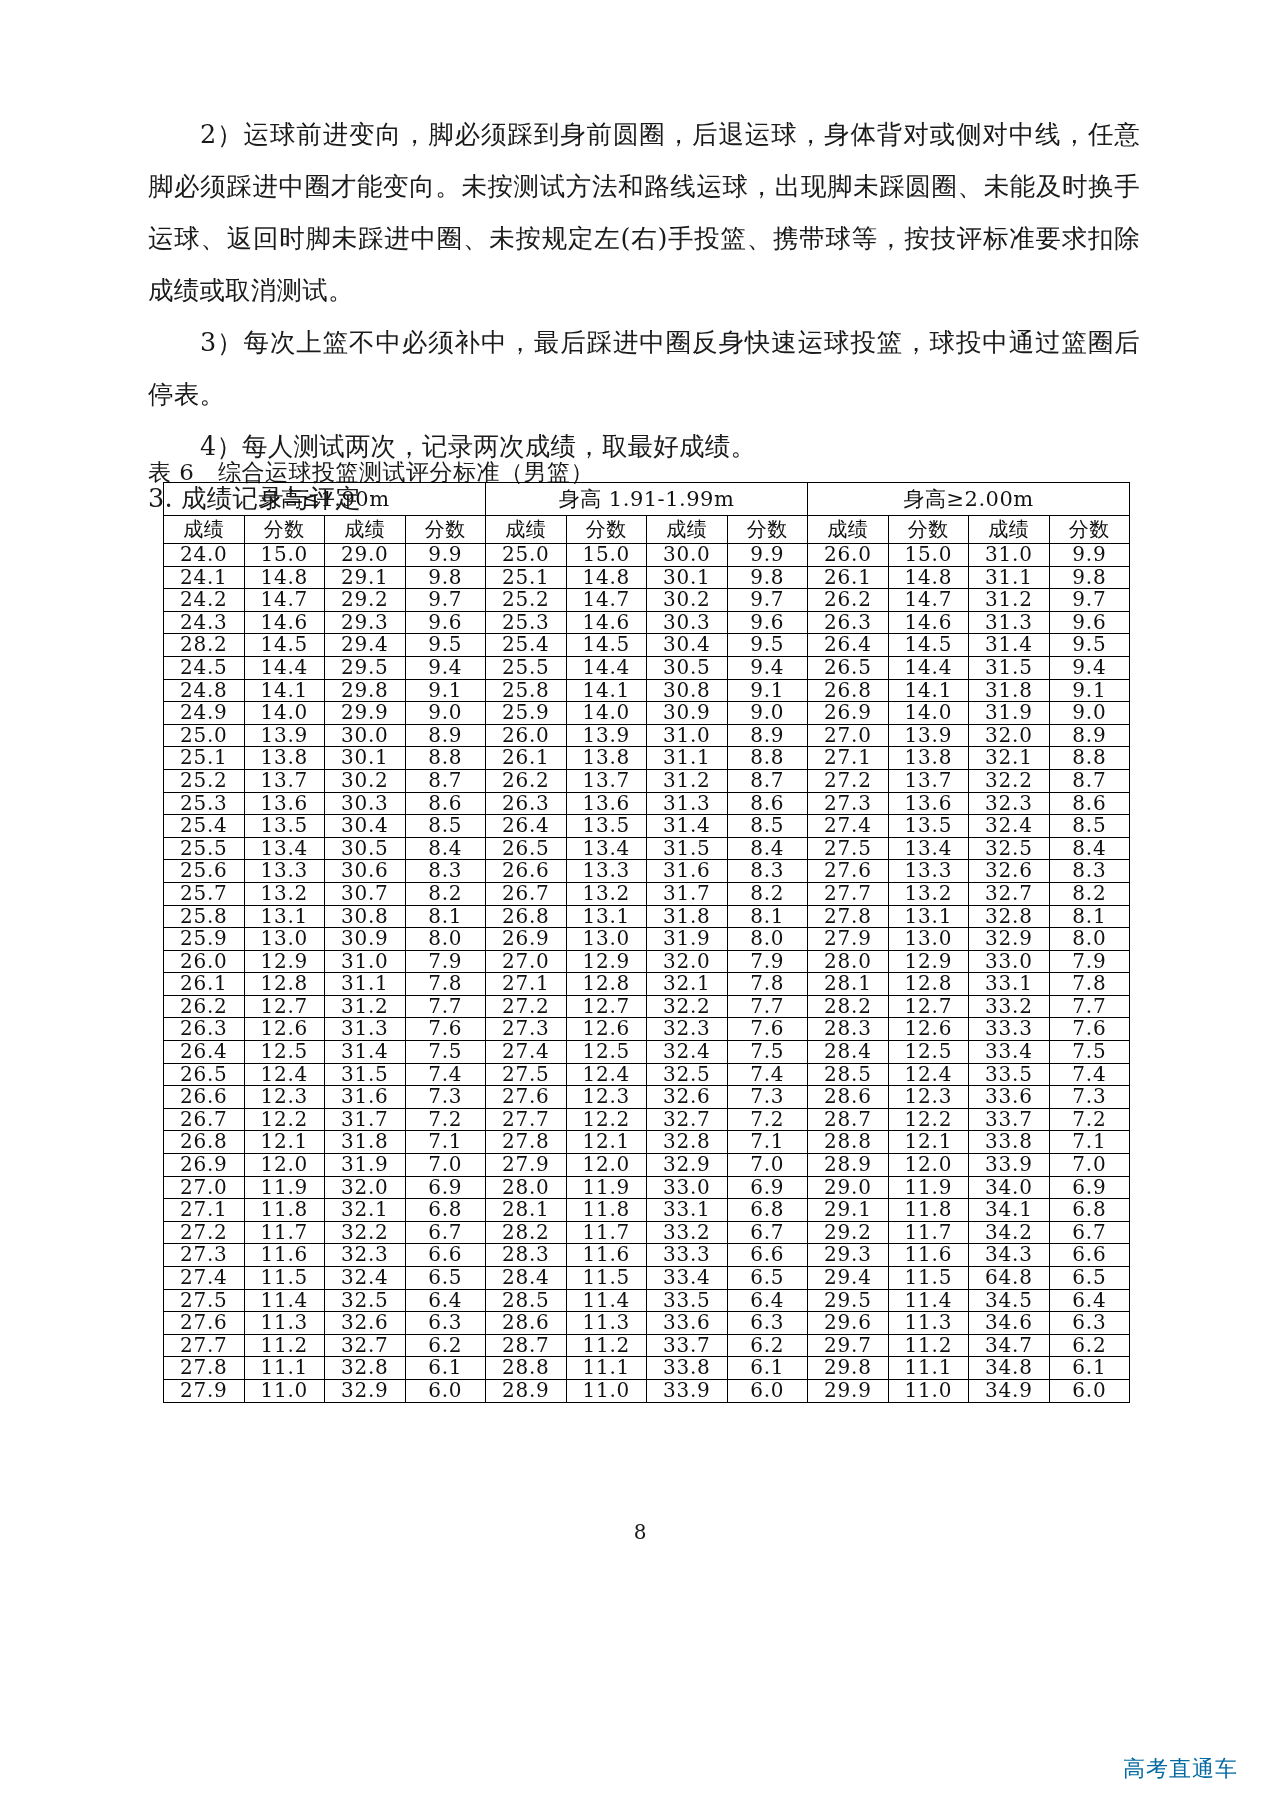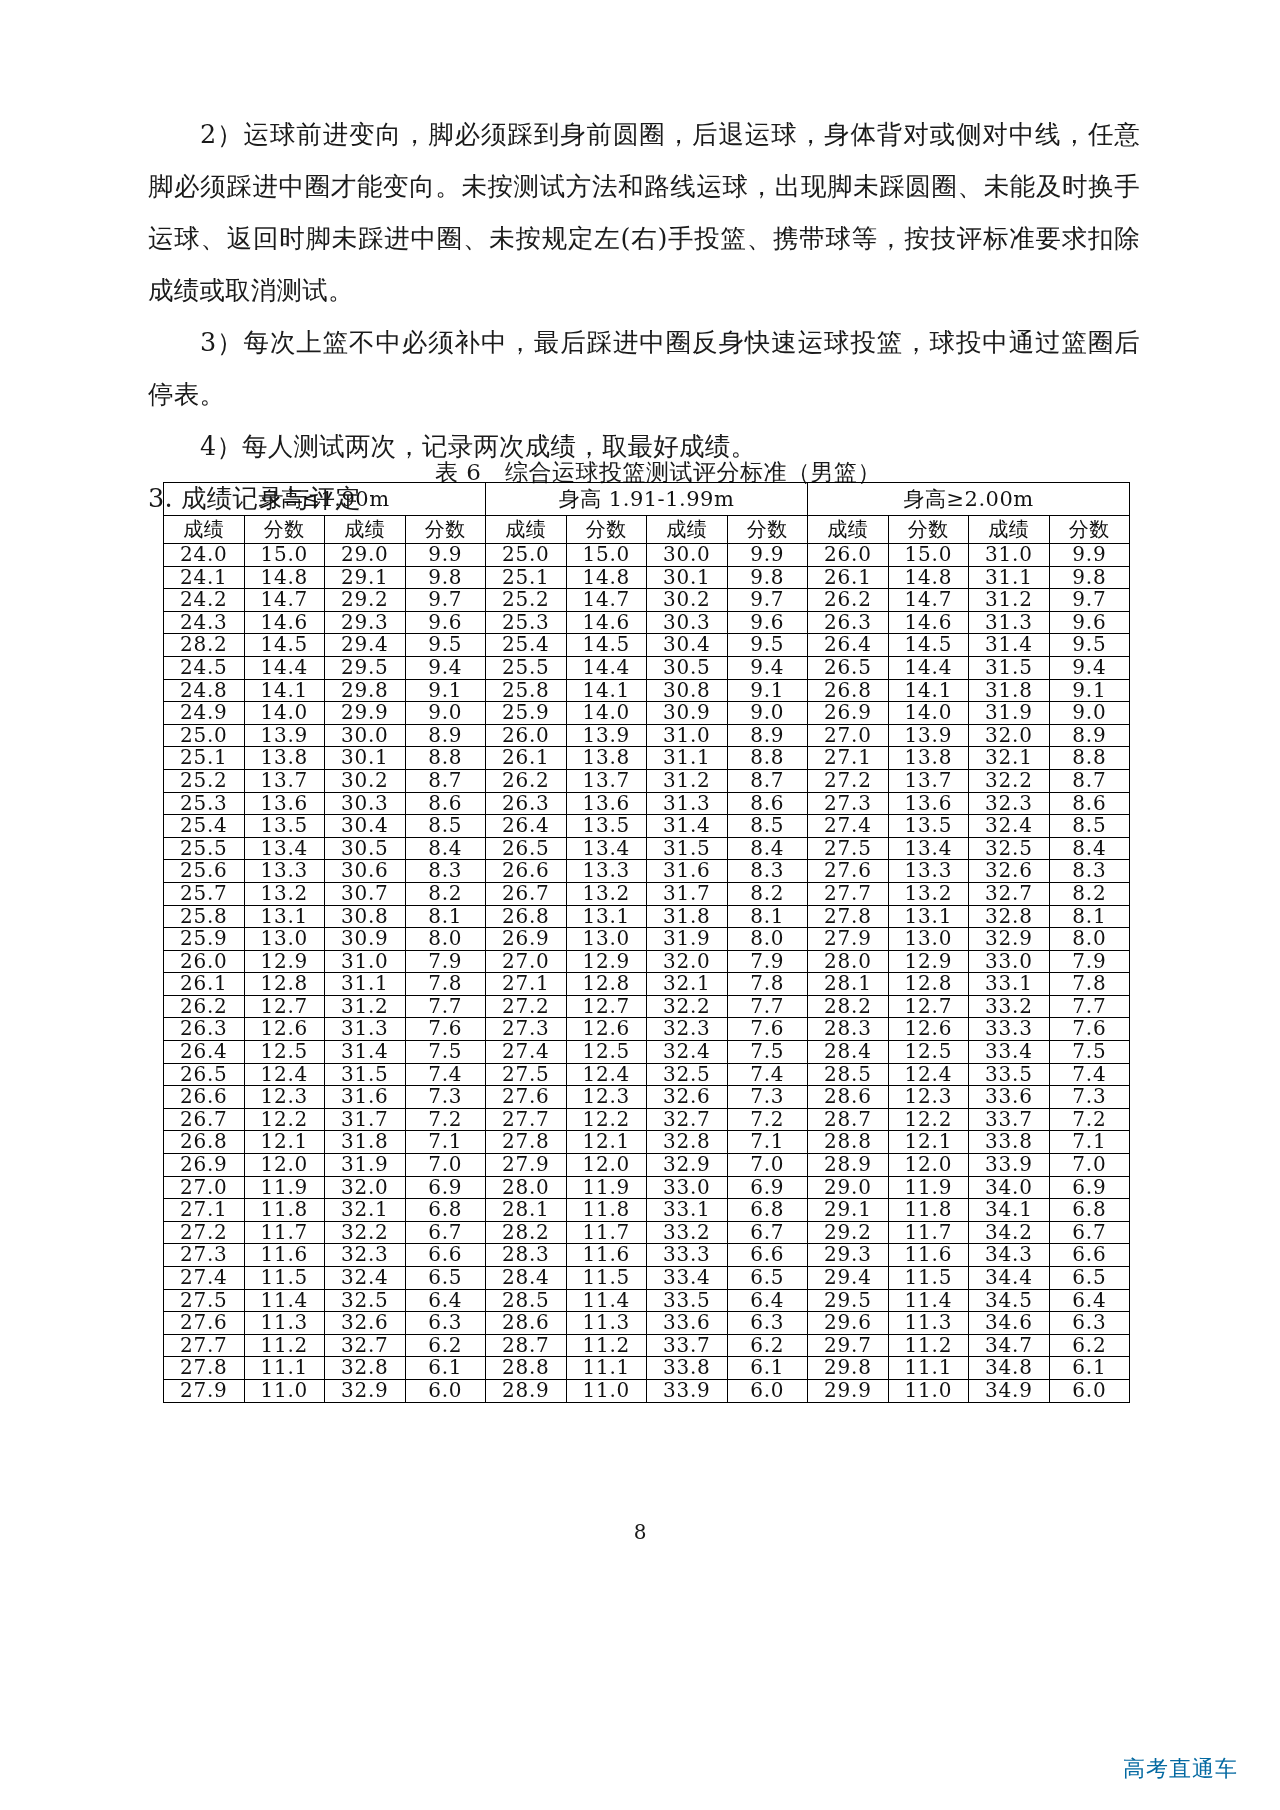--- a/index.html
+++ b/index.html
@@ -40,24 +40,24 @@
     text-indent: 52px;
   }
   .section-head {
     font-size: 25.5px;
     line-height: 52px;
     margin: 0;
     letter-spacing: 0.2px;
   }
   .table-caption {
     position: absolute;
-    left: 162px;
+    left: 148px;
     top: 455px;
     width: 992px;
-    text-align: center;
+    text-align: left;
     font-size: 23px;
     line-height: 34px;
     letter-spacing: 0.5px;
   }
   .table-wrap {
     position: absolute;
     left: 163px;
     top: 482px;
     width: 966px;
   }
@@ -621,21 +621,21 @@
             <td>27.4</td>
             <td>11.5</td>
             <td>32.4</td>
             <td>6.5</td>
             <td>28.4</td>
             <td>11.5</td>
             <td>33.4</td>
             <td>6.5</td>
             <td>29.4</td>
             <td>11.5</td>
-            <td>34.4</td>
+            <td>64.8</td>
             <td>6.5</td>
           </tr>
           <tr>
             <td>27.5</td>
             <td>11.4</td>
             <td>32.5</td>
             <td>6.4</td>
             <td>28.5</td>
             <td>11.4</td>
             <td>33.5</td>

